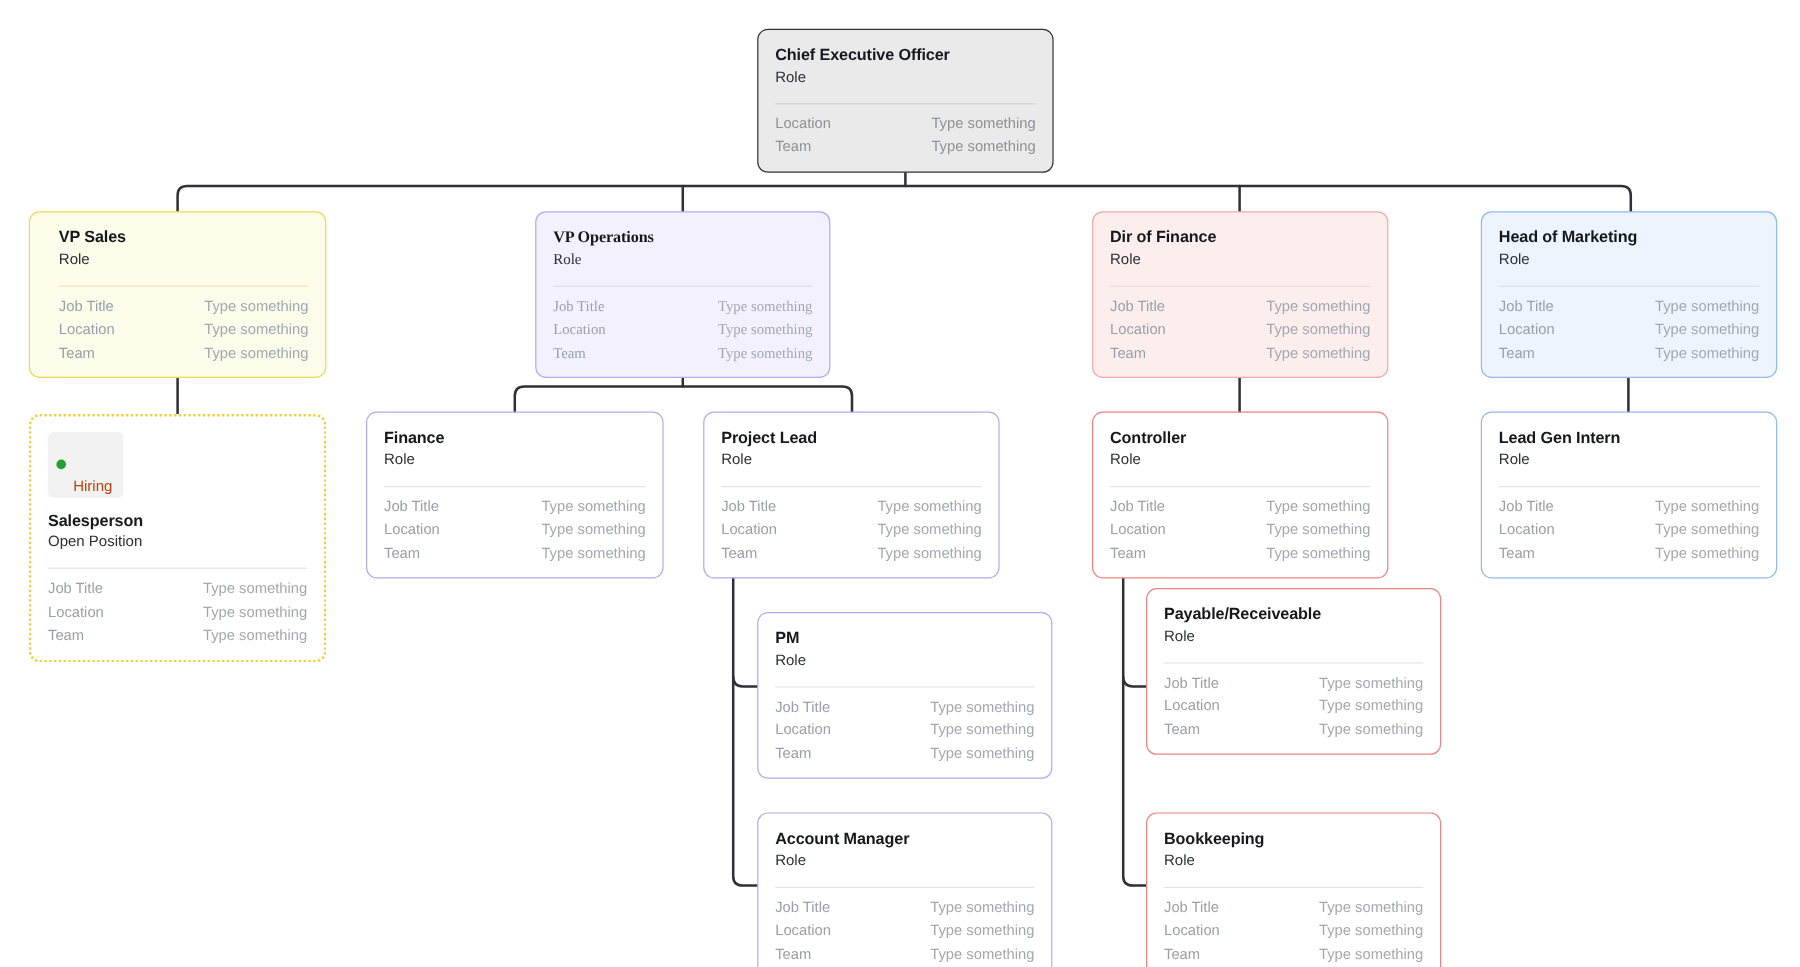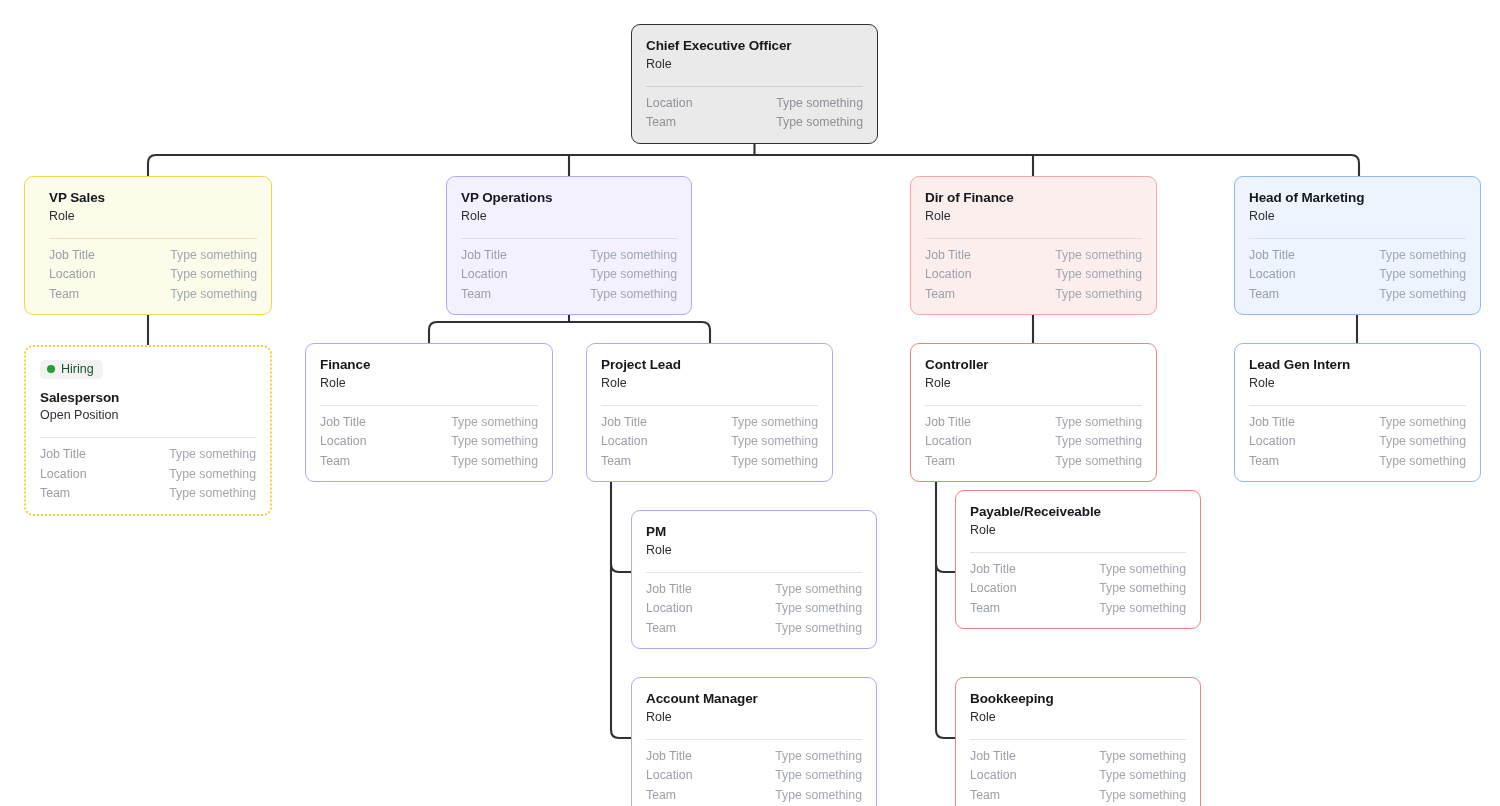--- a/index.html
+++ b/index.html
@@ -33,21 +33,21 @@
     border-radius: 9px;
     border: 1.6px solid #c9ccd2;
     background: #ffffff;
     padding: 13px 14px 11px 14px;
     display: flex;
     flex-direction: column;
   }
 
   .node.variant-ceo   { background: #eaeaea; border-color: #2f3136; }
   .node.variant-yellow{ background: #fdfbea; border-color: #f0d84e; padding-left: 24px; }
-  .node.variant-purple{ background: #f3f1fd; border-color: #b3a9ee; }
+  .node.variant-purple{ background: #f3f1fd; border-color: #b3a9ee; font-family: Liberation Serif, serif; }
   .node.variant-red   { background: #fdeeee; border-color: #f0a8a8; }
   .node.variant-blue  { background: #eef4fd; border-color: #8fbaea; }
   .node.variant-plain-purple { background: #ffffff; border-color: #b3a9ee; }
   .node.variant-plain-red    { background: #ffffff; border-color: #f08282; }
   .node.variant-plain-blue   { background: #ffffff; border-color: #8fbaea; }
   .node.variant-open {
     background: #ffffff;
     border: 2px dotted #f0cf3a;
   }
 
@@ -63,22 +63,23 @@
   }
   .badge-dot {
     width: 8px;
     height: 8px;
     border-radius: 50%;
     background: #22a033;
     flex: none;
   }
   .badge-text {
     font-size: 12.5px;
-    color: #14532d;
+    color: #c2410c;
     line-height: 1;
+    margin-top: 36px;
   }
 
   .node-title {
     font-size: 13.5px;
     font-weight: bold;
     color: #15181d;
     line-height: 1.25;
     letter-spacing: -0.1px;
   }
   .node-subtitle {

